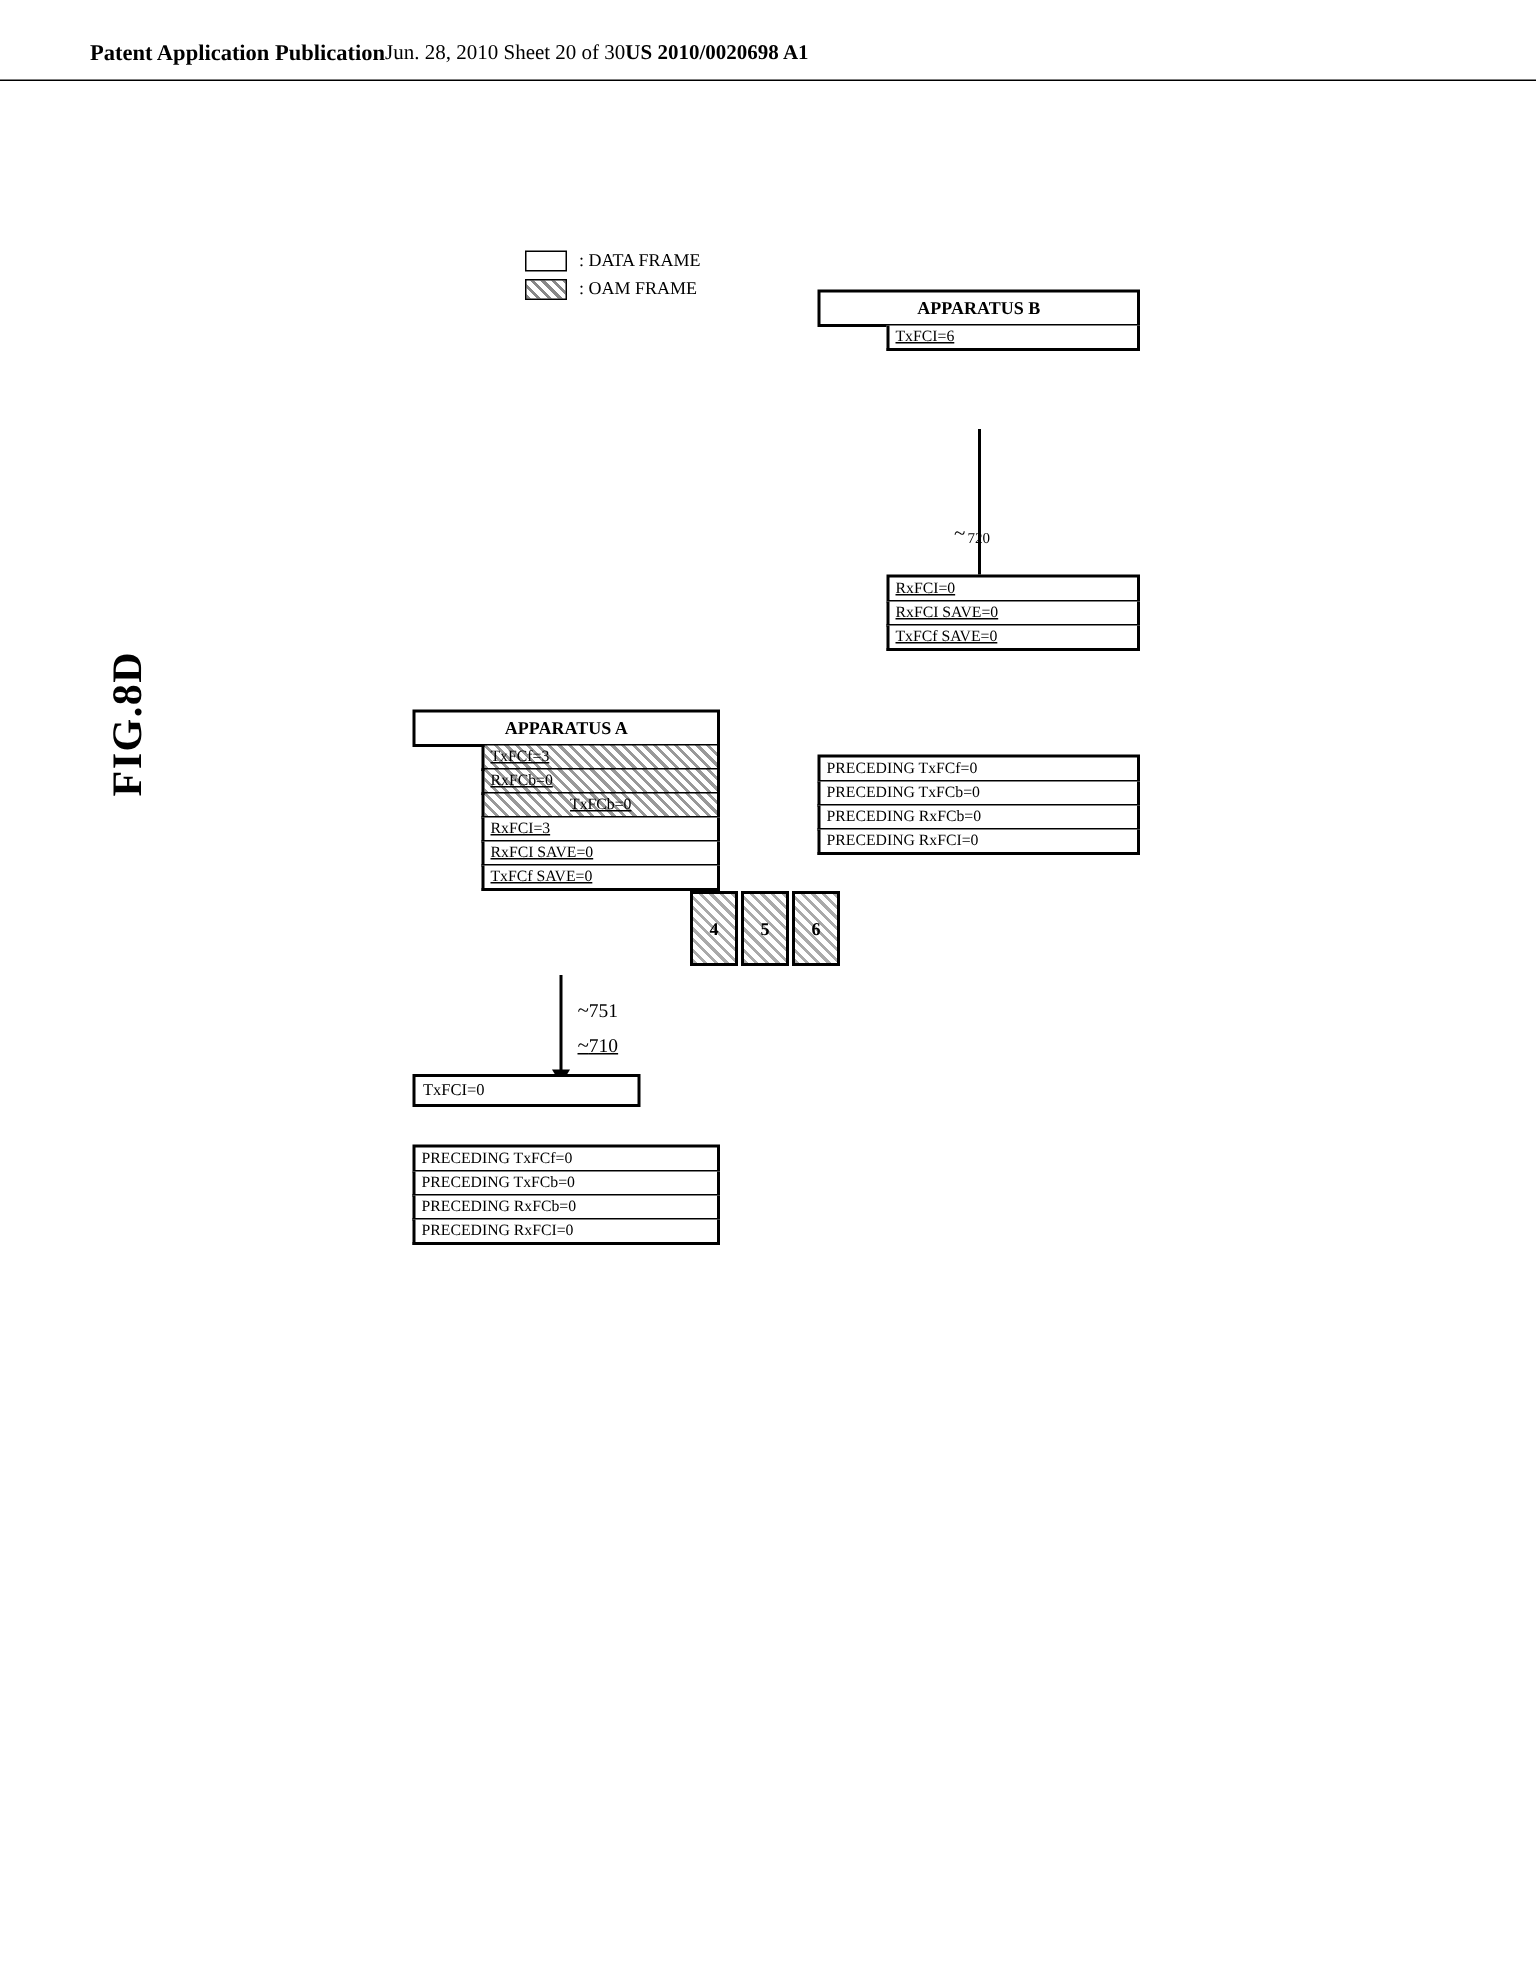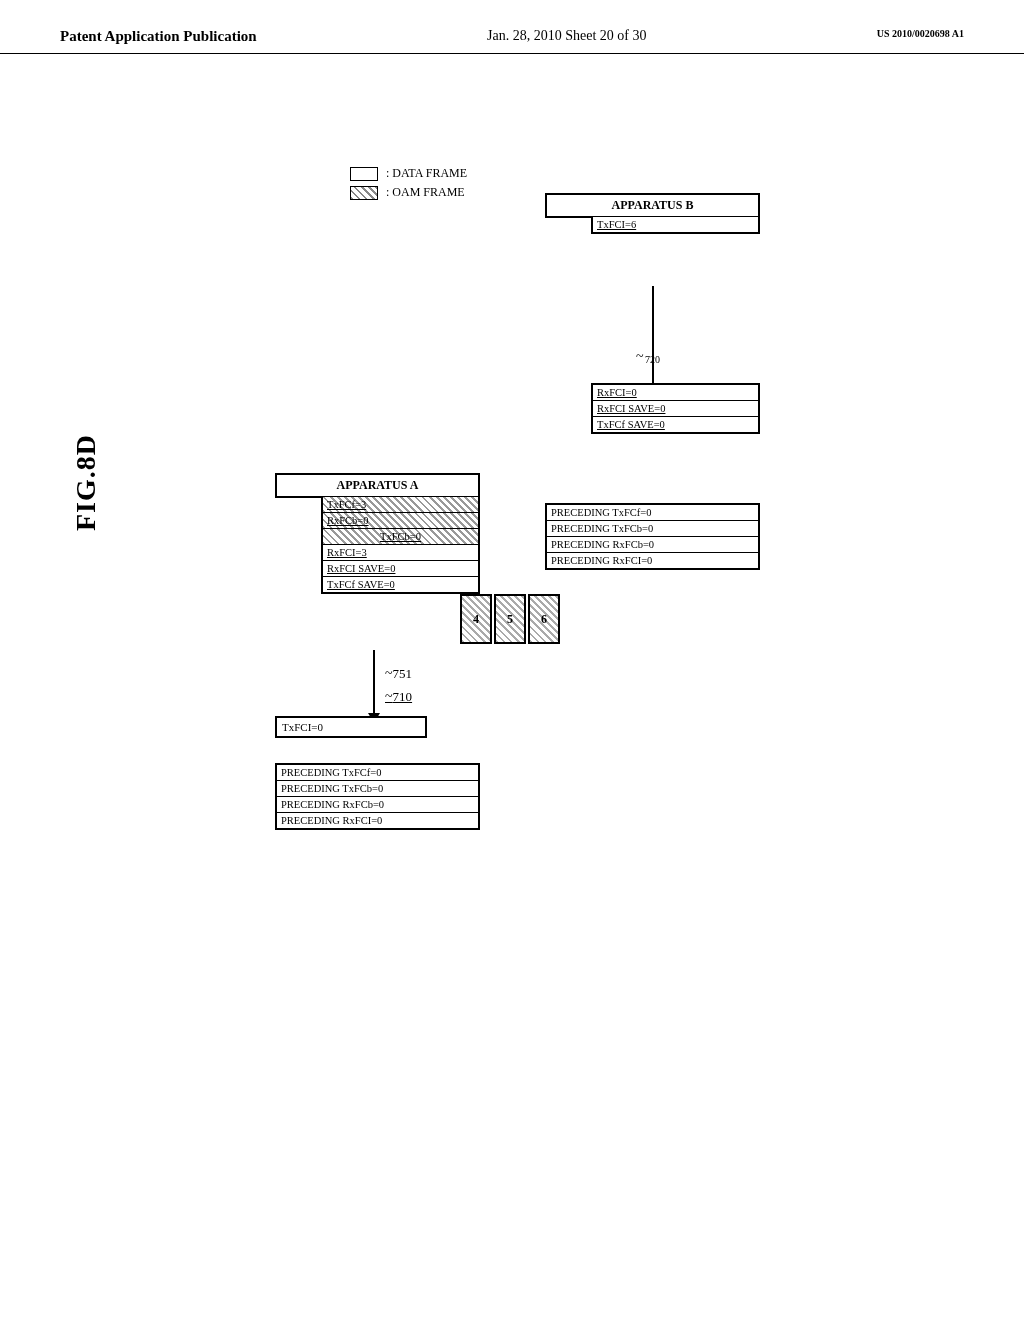--- a/index.html
+++ b/index.html
@@ -8,36 +8,36 @@
       height: 1320px;
       background: #ffffff;
       font-family: 'Times New Roman', Times, serif;
       position: relative;
       overflow: hidden;
     }
 
     
     .header {
       display: flex;
-      justify-content: space-between;
+      justify-content: flex-start;
       align-items: flex-start;
       padding: 28px 60px 0 60px;
       border-bottom: 1px solid #000;
       padding-bottom: 8px;
     }
     .header-left {
       font-size: 15px;
       font-weight: bold;
     }
     .header-center {
       font-size: 14px;
       text-align: center;
     }
     .header-right {
-      font-size: 10px;
+      font-size: 14px;
       font-weight: bold;
     }
 
     
     .main-content {
       position: relative;
       width: 100%;
       height: calc(1320px - 80px);
       padding: 20px 60px;
     }
@@ -193,21 +193,21 @@
     }
     .white-bg {
       background: #fff;
     }
   </style>
 </head>
 <body>
 
 <div class="header">
   <div class="header-left">Patent Application Publication</div>
-  <div class="header-center">Jan. 28, 2010  Sheet 20 of 30</div>
+  <div class="header-center">Jun. 28, 2010  Sheet 20 of 30</div>
   <div class="header-right">US 2010/0020698 A1</div>
 </div>
 
 <div class="main-content">
 
   <div class="fig-label">FIG.8D</div>
 
   <div class="legend">
     <div class="legend-item">
       <div class="legend-box legend-box-white"></div>

